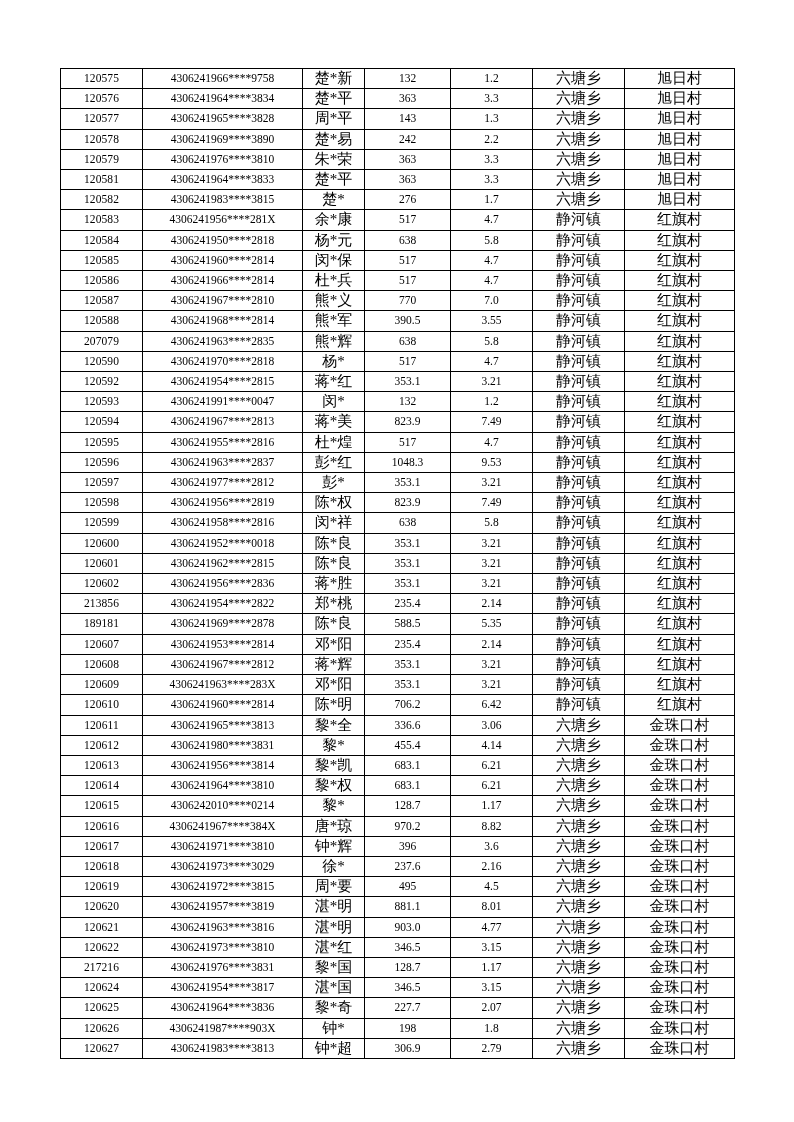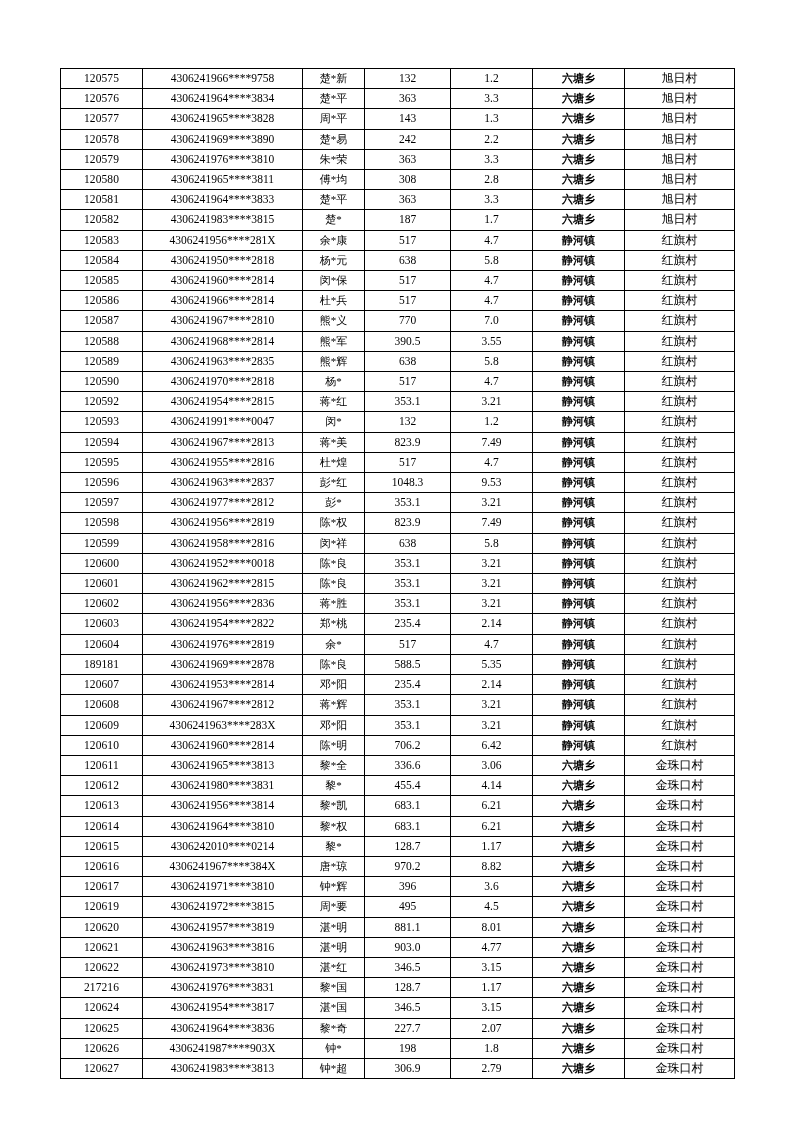--- a/index.html
+++ b/index.html
@@ -38,24 +38,24 @@
   }
   col.c0 { width: 82px; }
   col.c1 { width: 160px; }
   col.c2 { width: 62px; }
   col.c3 { width: 86px; }
   col.c4 { width: 82px; }
   col.c5 { width: 92px; }
   col.c6 { width: 110px; }
   .cell-id { font-size: 11.5px; letter-spacing: 0.1px; }
   .cell-card { font-size: 11.5px; letter-spacing: 0px; }
-  .cell-name { font-size: 11px; }
+  .cell-name { font-size: 15px; }
   .cell-num { font-size: 11.5px; }
-  .cell-town { font-size: 11px; font-weight: bold; }
-  .cell-village { font-size: 12px; margin-top: 37px; }
+  .cell-town { font-size: 15px; }
+  .cell-village { font-size: 15px; margin-top: 37px; }
 </style>
 </head>
 <body>
 
 <div class="page">
   <table class="data-table">
     <colgroup>
       <col class="c0">
         <col class="c1">
         <col class="c2">
@@ -104,42 +104,33 @@
         <tr>
           <td class="cell-id">120579</td>
           <td class="cell-card">4306241976****3810</td>
           <td class="cell-name">朱*荣</td>
           <td class="cell-num">363</td>
           <td class="cell-num">3.3</td>
           <td class="cell-town">六塘乡</td>
           <td class="cell-village">旭日村</td>
         </tr>
         <tr>
-          <td class="cell-id">120580</td>
-          <td class="cell-card">4306241965****3811</td>
-          <td class="cell-name">傅*均</td>
-          <td class="cell-num">308</td>
-          <td class="cell-num">2.8</td>
-          <td class="cell-town">六塘乡</td>
-          <td class="cell-village">旭日村</td>
-        </tr>
-        <tr>
           <td class="cell-id">120581</td>
           <td class="cell-card">4306241964****3833</td>
           <td class="cell-name">楚*平</td>
           <td class="cell-num">363</td>
           <td class="cell-num">3.3</td>
           <td class="cell-town">六塘乡</td>
           <td class="cell-village">旭日村</td>
         </tr>
         <tr>
           <td class="cell-id">120582</td>
           <td class="cell-card">4306241983****3815</td>
           <td class="cell-name">楚*</td>
-          <td class="cell-num">187</td>
+          <td class="cell-num">276</td>
           <td class="cell-num">1.7</td>
           <td class="cell-town">六塘乡</td>
           <td class="cell-village">旭日村</td>
         </tr>
         <tr>
           <td class="cell-id">120583</td>
           <td class="cell-card">4306241956****281X</td>
           <td class="cell-name">余*康</td>
           <td class="cell-num">517</td>
           <td class="cell-num">4.7</td>
@@ -185,21 +176,21 @@
         <tr>
           <td class="cell-id">120588</td>
           <td class="cell-card">4306241968****2814</td>
           <td class="cell-name">熊*军</td>
           <td class="cell-num">390.5</td>
           <td class="cell-num">3.55</td>
           <td class="cell-town">静河镇</td>
           <td class="cell-village">红旗村</td>
         </tr>
         <tr>
-          <td class="cell-id">120589</td>
+          <td class="cell-id">207079</td>
           <td class="cell-card">4306241963****2835</td>
           <td class="cell-name">熊*辉</td>
           <td class="cell-num">638</td>
           <td class="cell-num">5.8</td>
           <td class="cell-town">静河镇</td>
           <td class="cell-village">红旗村</td>
         </tr>
         <tr>
           <td class="cell-id">120590</td>
           <td class="cell-card">4306241970****2818</td>
@@ -302,34 +293,25 @@
         <tr>
           <td class="cell-id">120602</td>
           <td class="cell-card">4306241956****2836</td>
           <td class="cell-name">蒋*胜</td>
           <td class="cell-num">353.1</td>
           <td class="cell-num">3.21</td>
           <td class="cell-town">静河镇</td>
           <td class="cell-village">红旗村</td>
         </tr>
         <tr>
-          <td class="cell-id">120603</td>
+          <td class="cell-id">213856</td>
           <td class="cell-card">4306241954****2822</td>
           <td class="cell-name">郑*桃</td>
           <td class="cell-num">235.4</td>
           <td class="cell-num">2.14</td>
-          <td class="cell-town">静河镇</td>
-          <td class="cell-village">红旗村</td>
-        </tr>
-        <tr>
-          <td class="cell-id">120604</td>
-          <td class="cell-card">4306241976****2819</td>
-          <td class="cell-name">余*</td>
-          <td class="cell-num">517</td>
-          <td class="cell-num">4.7</td>
           <td class="cell-town">静河镇</td>
           <td class="cell-village">红旗村</td>
         </tr>
         <tr>
           <td class="cell-id">189181</td>
           <td class="cell-card">4306241969****2878</td>
           <td class="cell-name">陈*良</td>
           <td class="cell-num">588.5</td>
           <td class="cell-num">5.35</td>
           <td class="cell-town">静河镇</td>
@@ -428,20 +410,29 @@
         <tr>
           <td class="cell-id">120617</td>
           <td class="cell-card">4306241971****3810</td>
           <td class="cell-name">钟*辉</td>
           <td class="cell-num">396</td>
           <td class="cell-num">3.6</td>
           <td class="cell-town">六塘乡</td>
           <td class="cell-village">金珠口村</td>
         </tr>
         <tr>
+          <td class="cell-id">120618</td>
+          <td class="cell-card">4306241973****3029</td>
+          <td class="cell-name">徐*</td>
+          <td class="cell-num">237.6</td>
+          <td class="cell-num">2.16</td>
+          <td class="cell-town">六塘乡</td>
+          <td class="cell-village">金珠口村</td>
+        </tr>
+        <tr>
           <td class="cell-id">120619</td>
           <td class="cell-card">4306241972****3815</td>
           <td class="cell-name">周*要</td>
           <td class="cell-num">495</td>
           <td class="cell-num">4.5</td>
           <td class="cell-town">六塘乡</td>
           <td class="cell-village">金珠口村</td>
         </tr>
         <tr>
           <td class="cell-id">120620</td>

